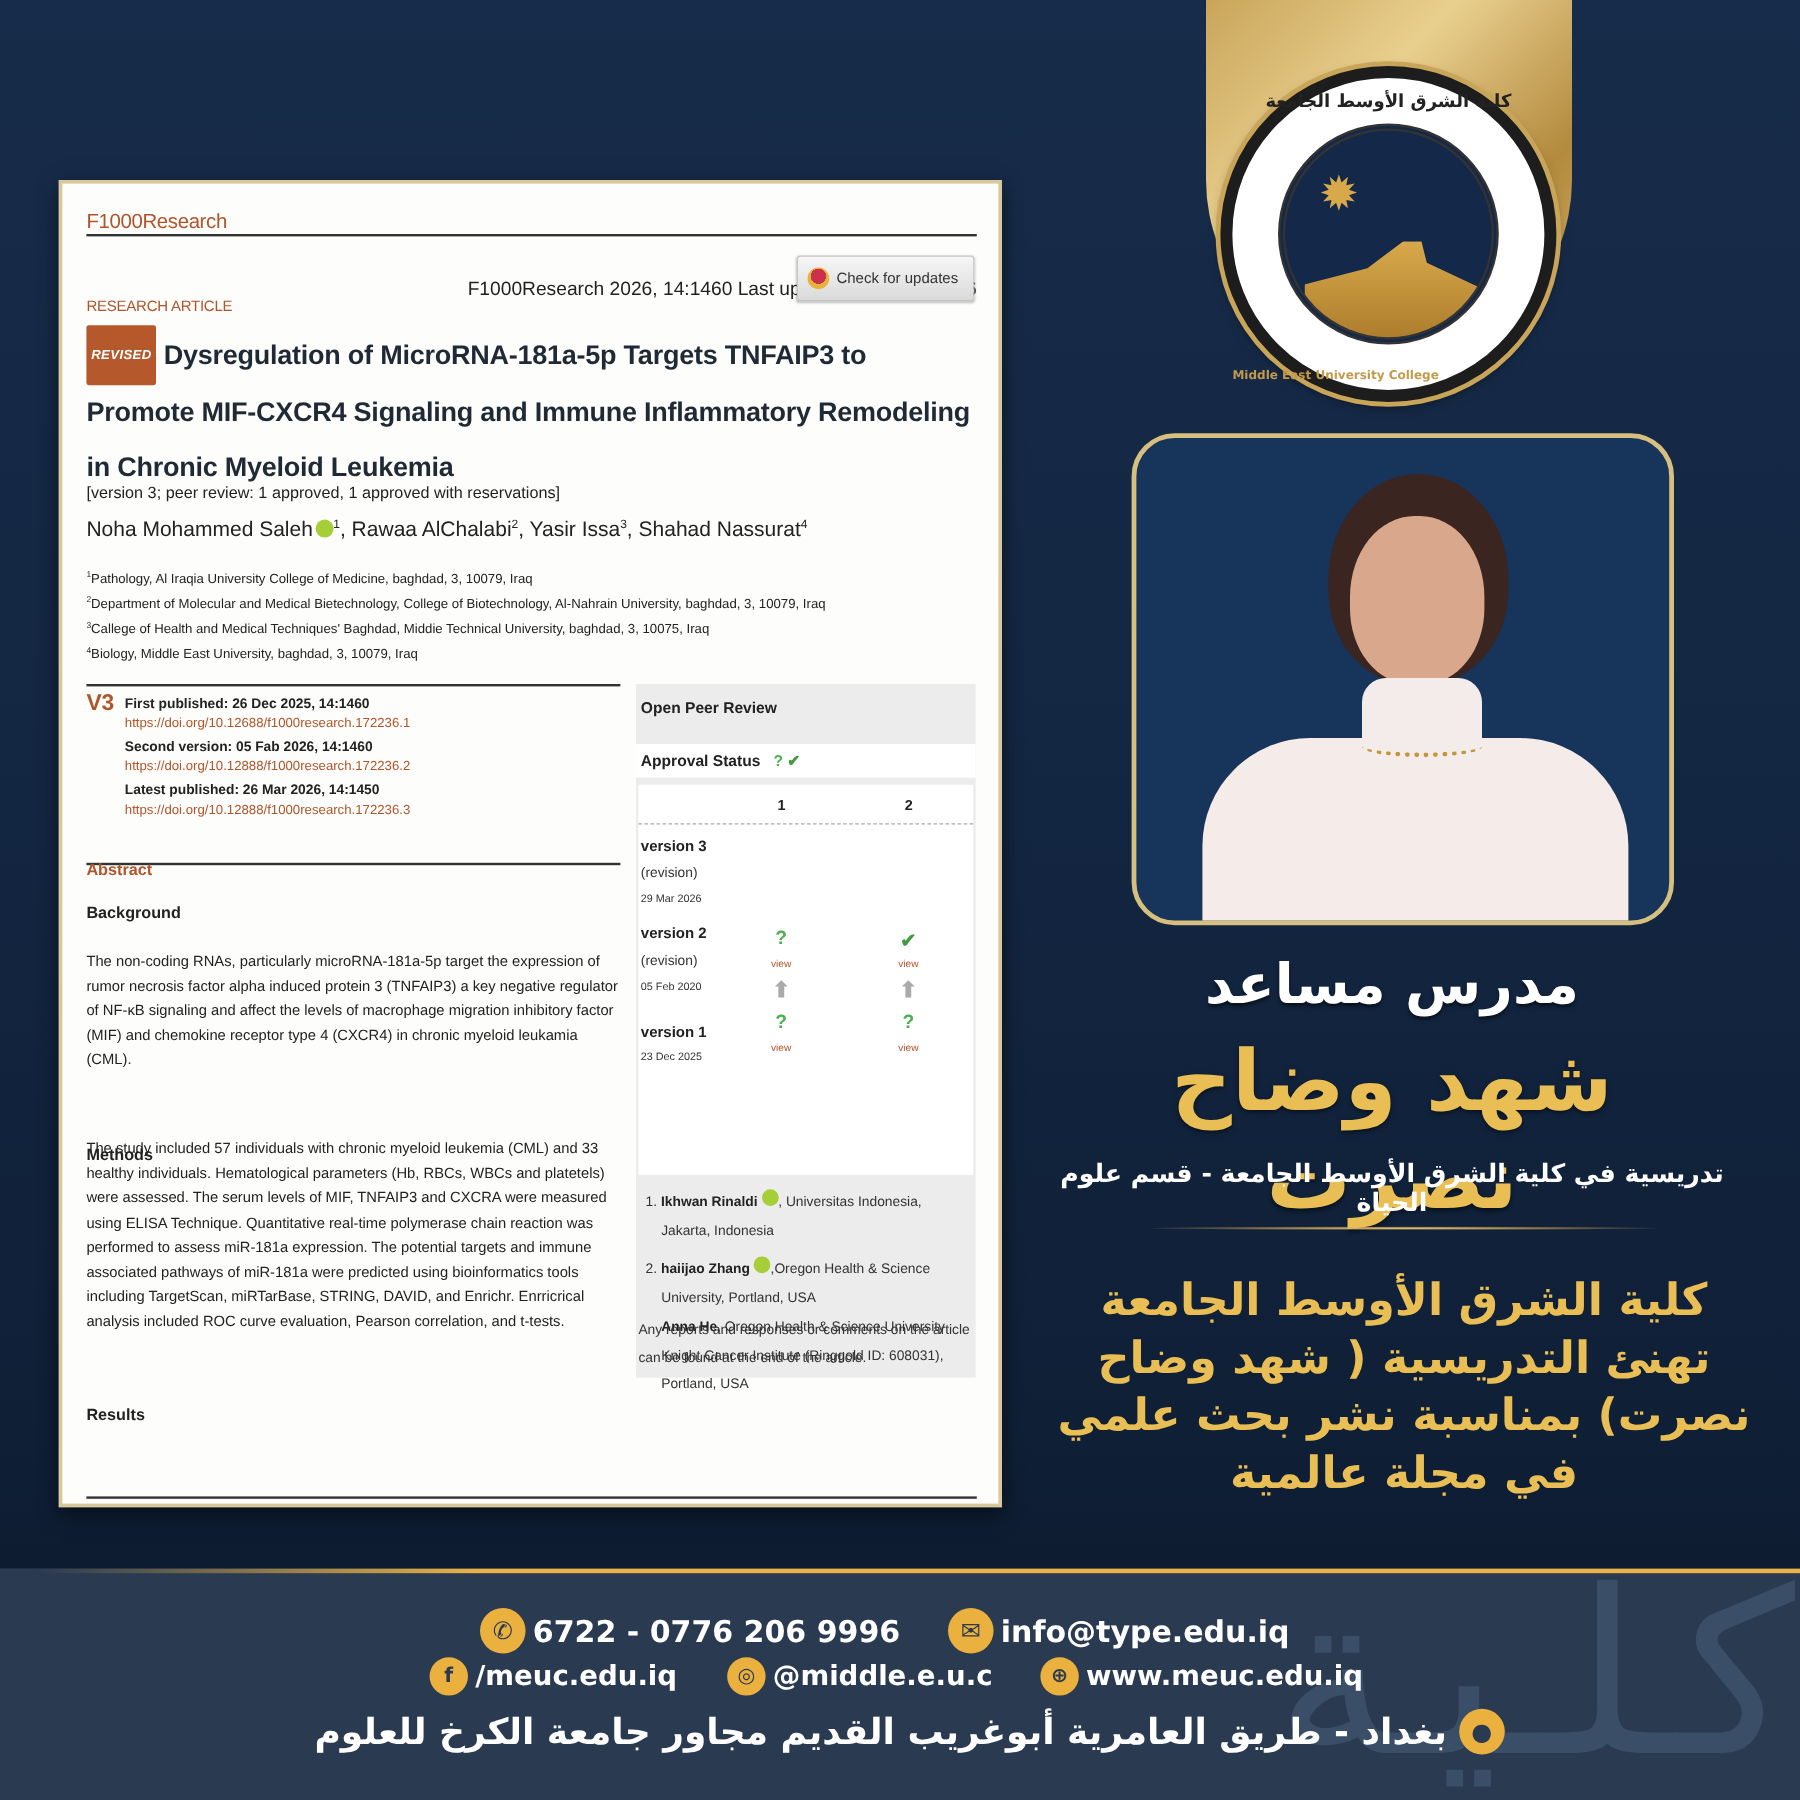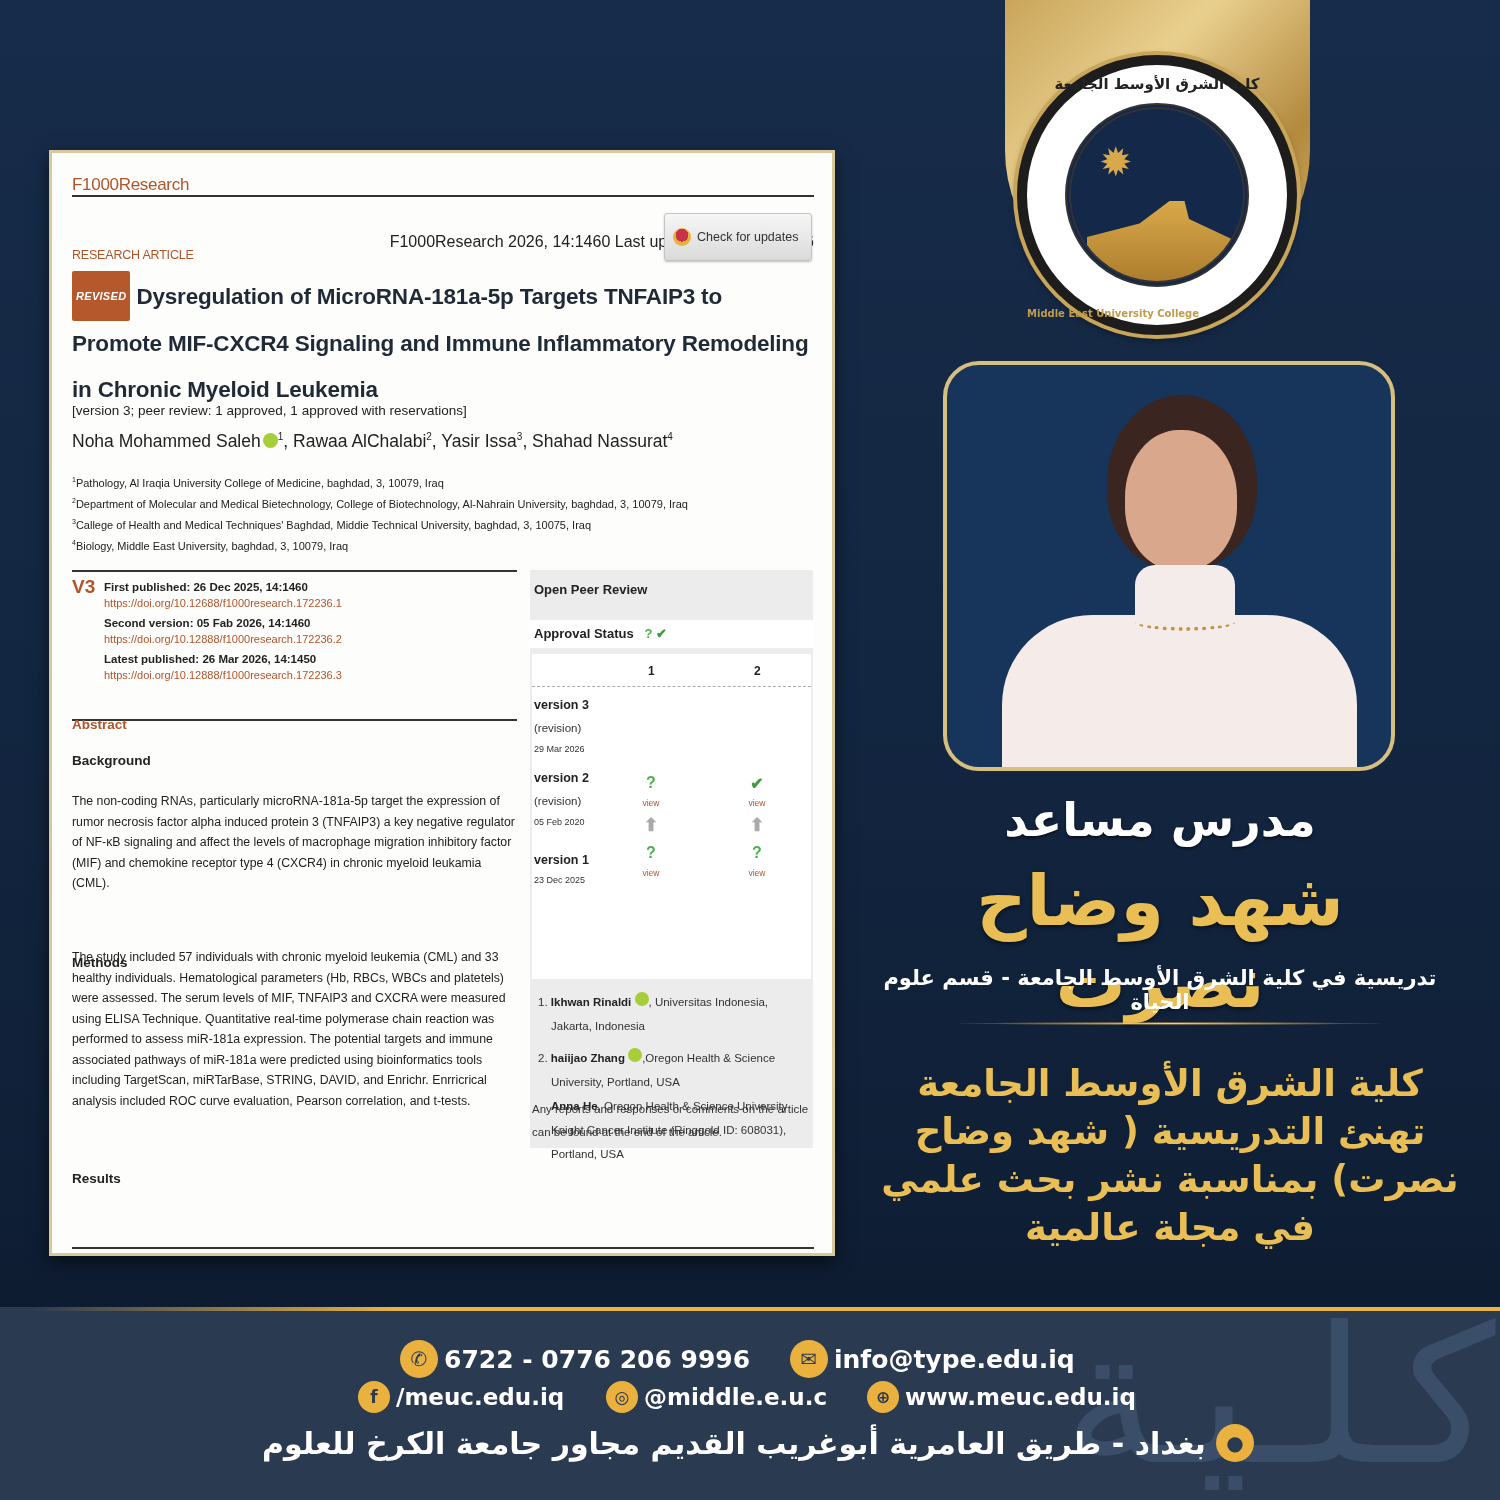--- a/index.html
+++ b/index.html
@@ -17,21 +17,21 @@
     background: #fdfdfb;
     border: 3px solid #d9c89a;
     box-shadow: 0 6px 16px rgba(0,0,0,.55);
     color: #222;
     font-family: "Liberation Sans", sans-serif;
   }
   .c-header { position: absolute; left: 20px; top: 24px; width: 742px; height: 20px; border-bottom: 2px solid #333; }
   .brand { position: absolute; left: 0; top: -2px; font-size: 17px; color: #b0542a; letter-spacing: -0.3px; }
   .citation { position: absolute; right: 0; top: 20px; font-size: 16px; color: #222; margin-top: 36px; }
   .check-btn {
-    position: absolute; left: 612px; top: 60px; width: 148px; height: 48px;
+    position: absolute; left: 612px; top: 60px; width: 148px; height: 38px;
     background: linear-gradient(#f6f6f6, #dadada); border: 1px solid #c4c4c4; border-radius: 3px;
     display: flex; align-items: center; gap: 6px; padding-left: 8px; font-size: 12.5px; color: #333;
     box-shadow: 0 1px 2px rgba(0,0,0,.25);
   }
   .check-icon { width: 18px; height: 18px; border-radius: 50%; background: radial-gradient(circle at 50% 40%, #c9324a 0 45%, #e8b33a 46% 100%); }
   .article-type { position: absolute; left: 20px; top: 95px; font-size: 12.5px; color: #b0542a; letter-spacing: -0.2px; }
   .title-wrap { position: absolute; left: 20px; top: 118px; width: 745px; }
   .revised-badge {
     display: inline-block; background: #b5582c; color: #fff; font-size: 11px; font-style: italic;
     padding: 2px 4px; border-radius: 2px; margin-right: 6px; vertical-align: 4px; letter-spacing: .3px;

